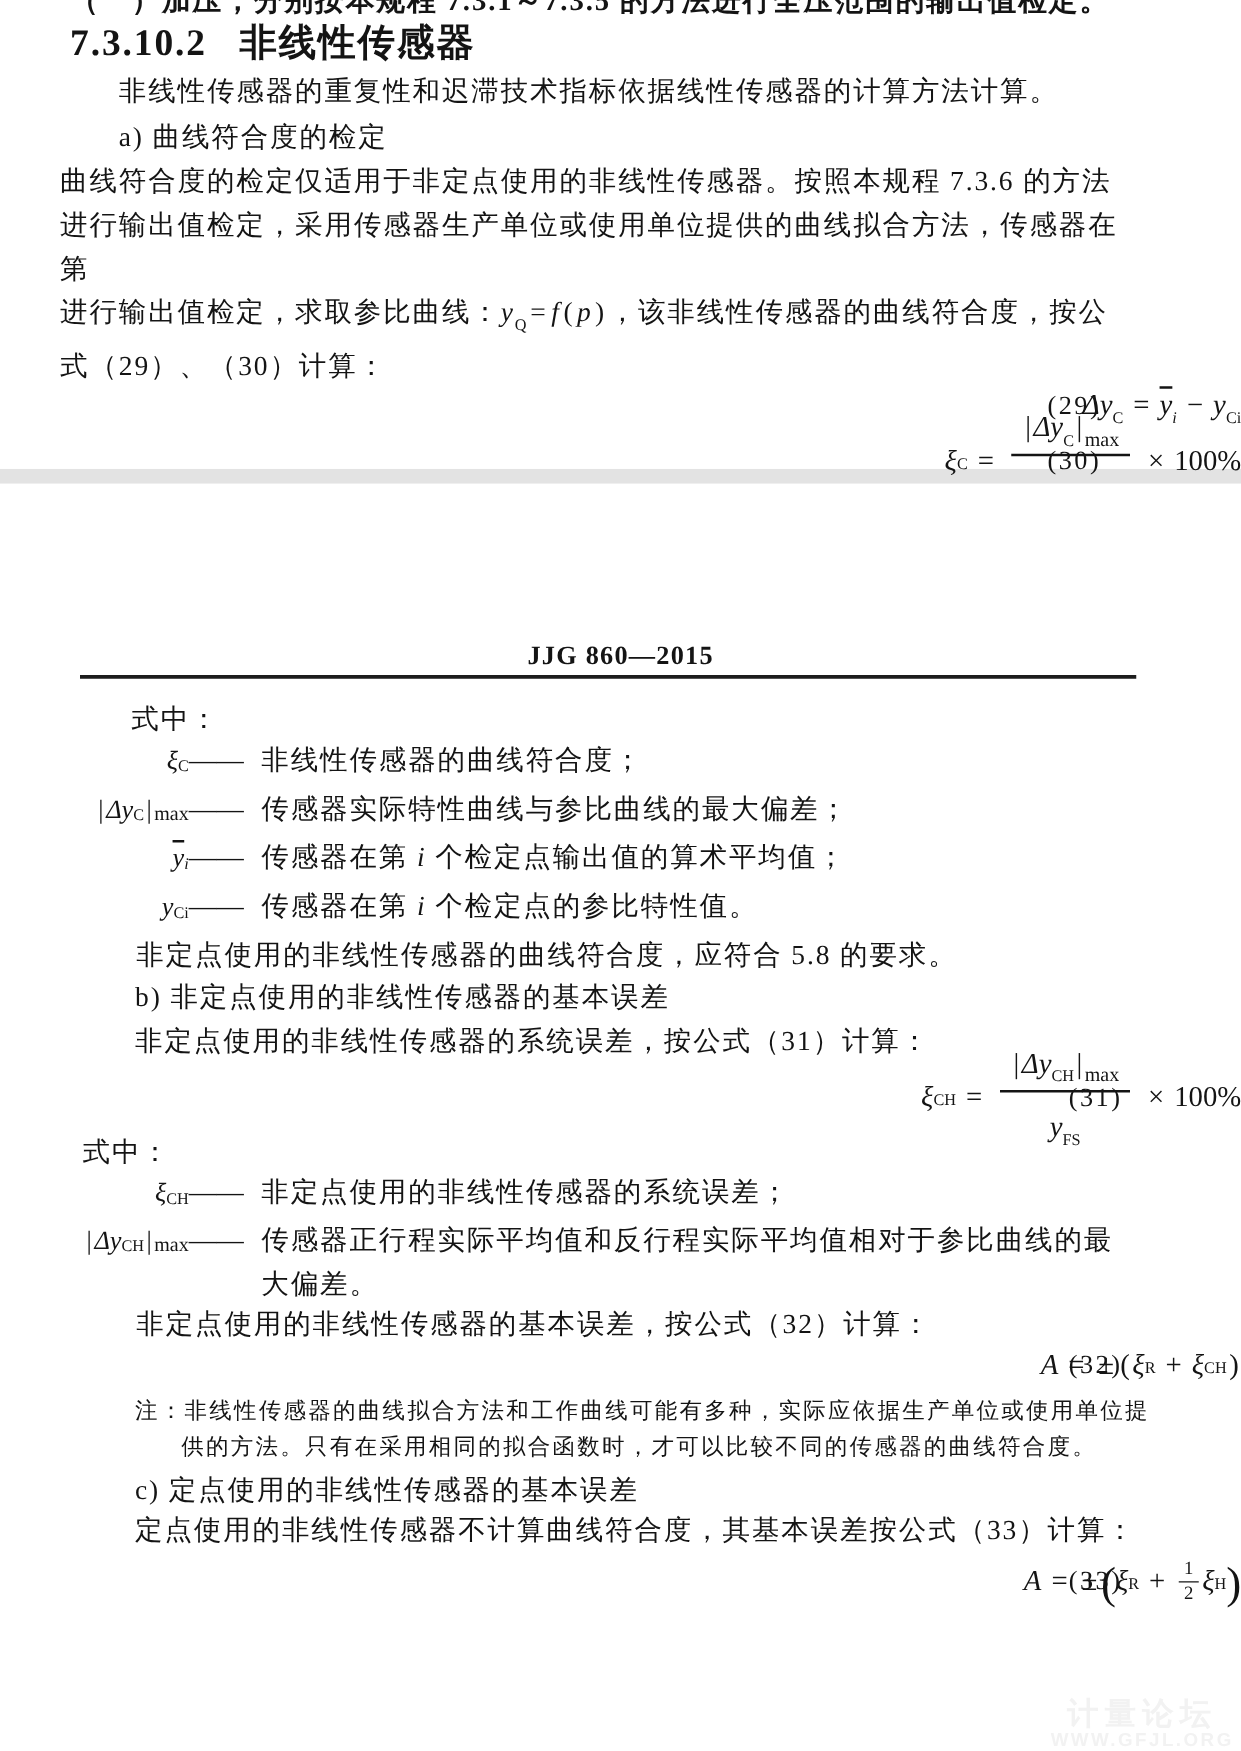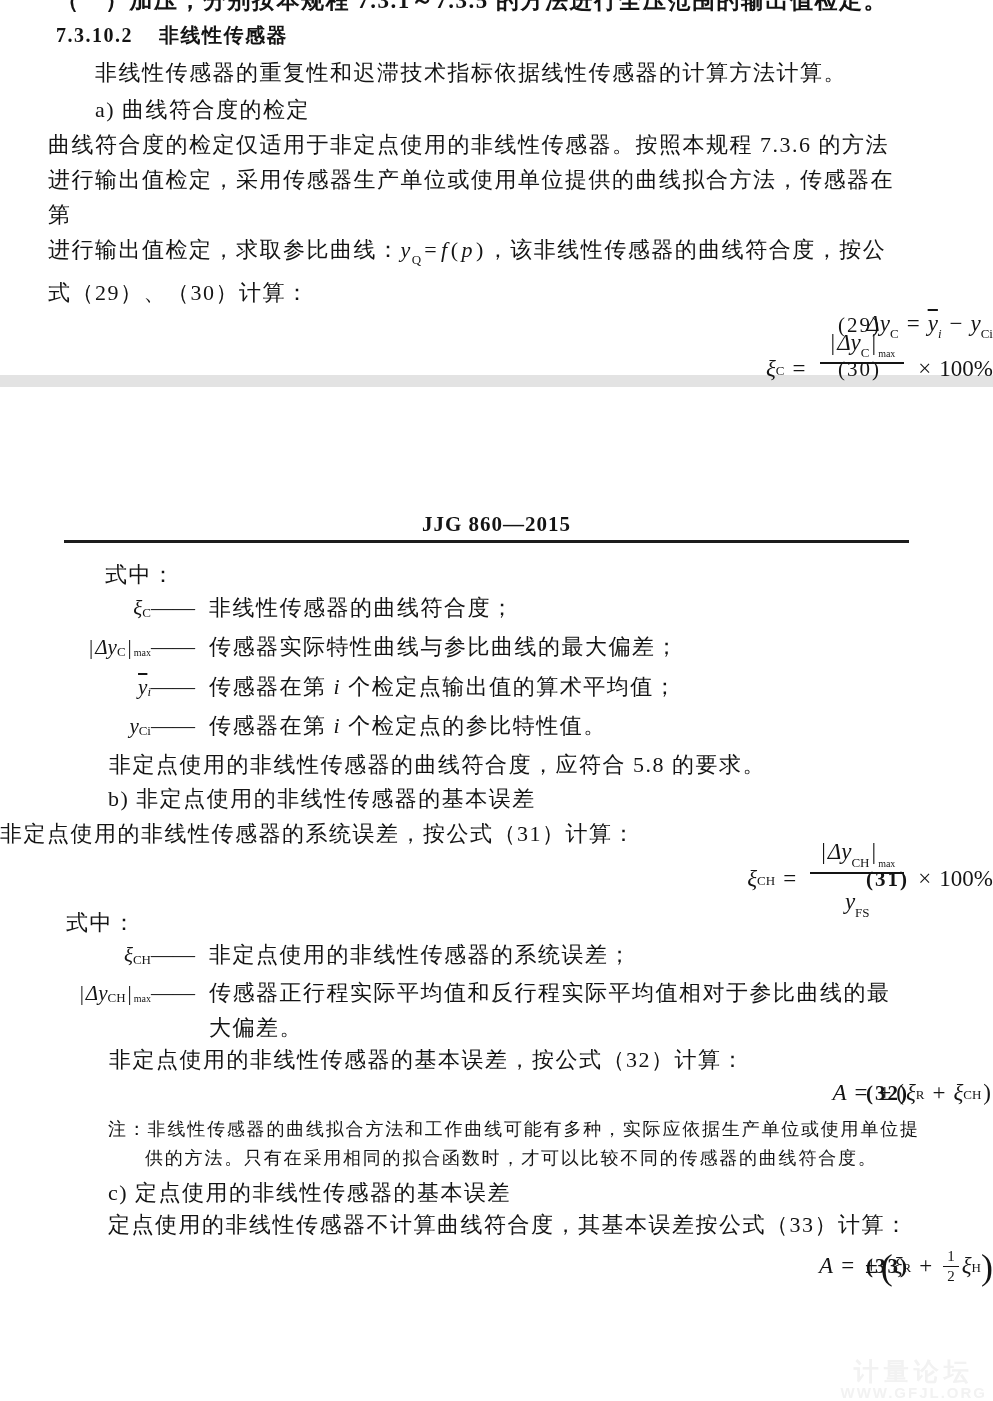--- a/index.html
+++ b/index.html
@@ -6,63 +6,63 @@
   .doc {
     position:relative; width:993px; height:1401px; overflow:hidden;
     background:#ffffff; color:#141414;
     font-family:"Liberation Serif","DejaVu Serif",serif;
     font-size:22px; letter-spacing:1.5px;
   }
   
   .page1 { position:relative; height:375px; background:#fff; }
   .clip-line { height:12px; overflow:hidden; }
   .clip-line .inner { display:block; margin-top:-15px; padding-left:56px; font-weight:bold; font-size:23px; white-space:nowrap; }
-  .h-section { margin-top:8px; padding-left:56px; font-size:20px; font-weight:bold; line-height:30px; }
+  .h-section { margin-top:8px; padding-left:56px; font-size:30px; font-weight:bold; line-height:30px; }
   .h-section .title { margin-left:26px; }
   .intro  { margin-top:8px; padding-left:95px; line-height:30px; }
   .item-a { margin-top:7px; padding-left:95px; line-height:30px; }
   .para1  { margin-top:2px; padding-left:48px; padding-right:84px; line-height:35px; }
   .pagenum { margin-top:12px; padding-left:79px; font-size:20px; letter-spacing:2px; line-height:26px; }
   
   .band { height:12px; background:#e3e3e3; }
   
   .page2 { position:relative; height:668px; background:#fff; }
   .p2-header { margin:0; padding-top:124px; text-align:center; font-size:21px; font-weight:bold; letter-spacing:1px; line-height:26px; }
   .p2-rule { width:845px; height:3px; margin:3px 0 0 64px; background:#1d1d1d; }
   .shizhong1 { margin-top:17px; padding-left:105px; line-height:30px; }
   .shizhong2 { padding-left:66px; line-height:28px; }
   .def-row { display:flex; padding-left:63px; padding-right:86px; line-height:36px; align-items:baseline; }
   .def-row.tight { line-height:35px; }
   .def-term { width:88px; flex-shrink:0; display:flex; justify-content:flex-end; align-items:baseline; font-size:21px; letter-spacing:0; white-space:nowrap; }
   .def-dash { width:58px; flex-shrink:0; letter-spacing:0; }
   .def-desc { flex:1; }
   .para58 { margin-top:2px; padding-left:65px; text-indent:44px; line-height:32px; }
   .item-b { margin-top:2px; padding-left:108px; line-height:32px; }
-  .para-b { margin-top:4px; line-height:30px; }
+  .para-b { margin-top:4px; padding-left:108px; line-height:30px; }
   .para32 { padding-left:65px; text-indent:44px; line-height:30px; }
   .item-c { margin-top:4px; padding-left:108px; line-height:31px; }
   .para-c { margin-top:1px; padding-left:108px; line-height:31px; }
   .note { margin-top:4px; padding-left:108px; font-size:18px; letter-spacing:1.8px; line-height:29px; }
   .note .cont { padding-left:37px; }
   
   .eq-row { position:relative; display:flex; justify-content:flex-end; align-items:center; font-size:23px; letter-spacing:0; }
   .eq29 { height:30px; }
   .eq30 { height:58px; }
   .eq31 { height:60px; }
   .eq32 { height:36px; margin-top:0; }
   .eq33 { height:52px; }
   .eq-num { position:absolute; top:50%; transform:translateY(-50%); font-size:21px; letter-spacing:2px; }
   .page1 .eq-num { right:112px; }
-  .page2 .eq-num { right:84px;font-weight:bold; }
+  .page2 .eq-num { right:95px; }
   .mi { font-style:italic; }
   .mo { font-style:normal; margin:0 8px; }
   .mop { font-style:normal; margin:0 3px; }
   sub { font-size:13px; font-style:normal; letter-spacing:0; position:relative; top:2px; }
   sub.iti { font-style:italic; }
-  sub.submax { font-size:10px; }
+  sub.submax { font-size:16px; }
   .ol { text-decoration:overline; }
   .frac { display:inline-flex; flex-direction:column; align-items:center; margin:0 6px; line-height:1.15; }
   .frac .fnum { padding:0 9px 3px; border-bottom:2px solid #141414; }
   .frac .fden { padding-top:15px; }
   .sfrac { display:inline-flex; flex-direction:column; align-items:center; font-size:15px; line-height:1.1; margin:0 3px; vertical-align:-6px; }
   .sfrac .fnum { padding:0 4px 1px; border-bottom:1.5px solid #141414; }
   .sfrac .fden { padding-top:1px; }
   .bigp { font-size:36px; font-weight:400; line-height:1; position:relative; top:1px; font-style:normal; }
   .abar { font-style:normal; padding:0 2px; }
   

